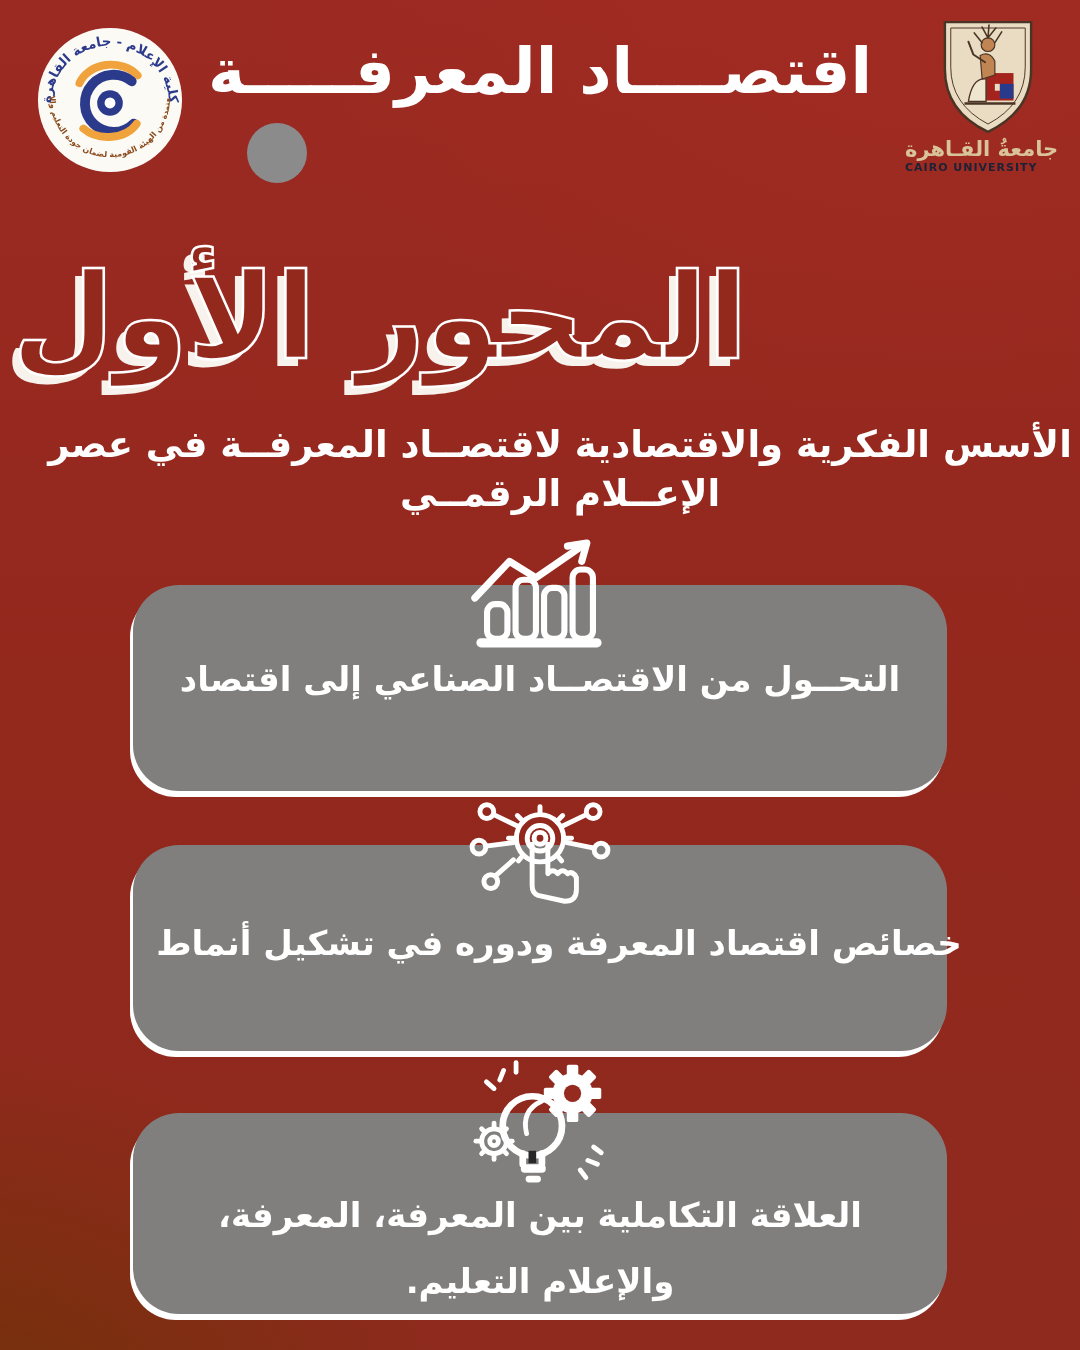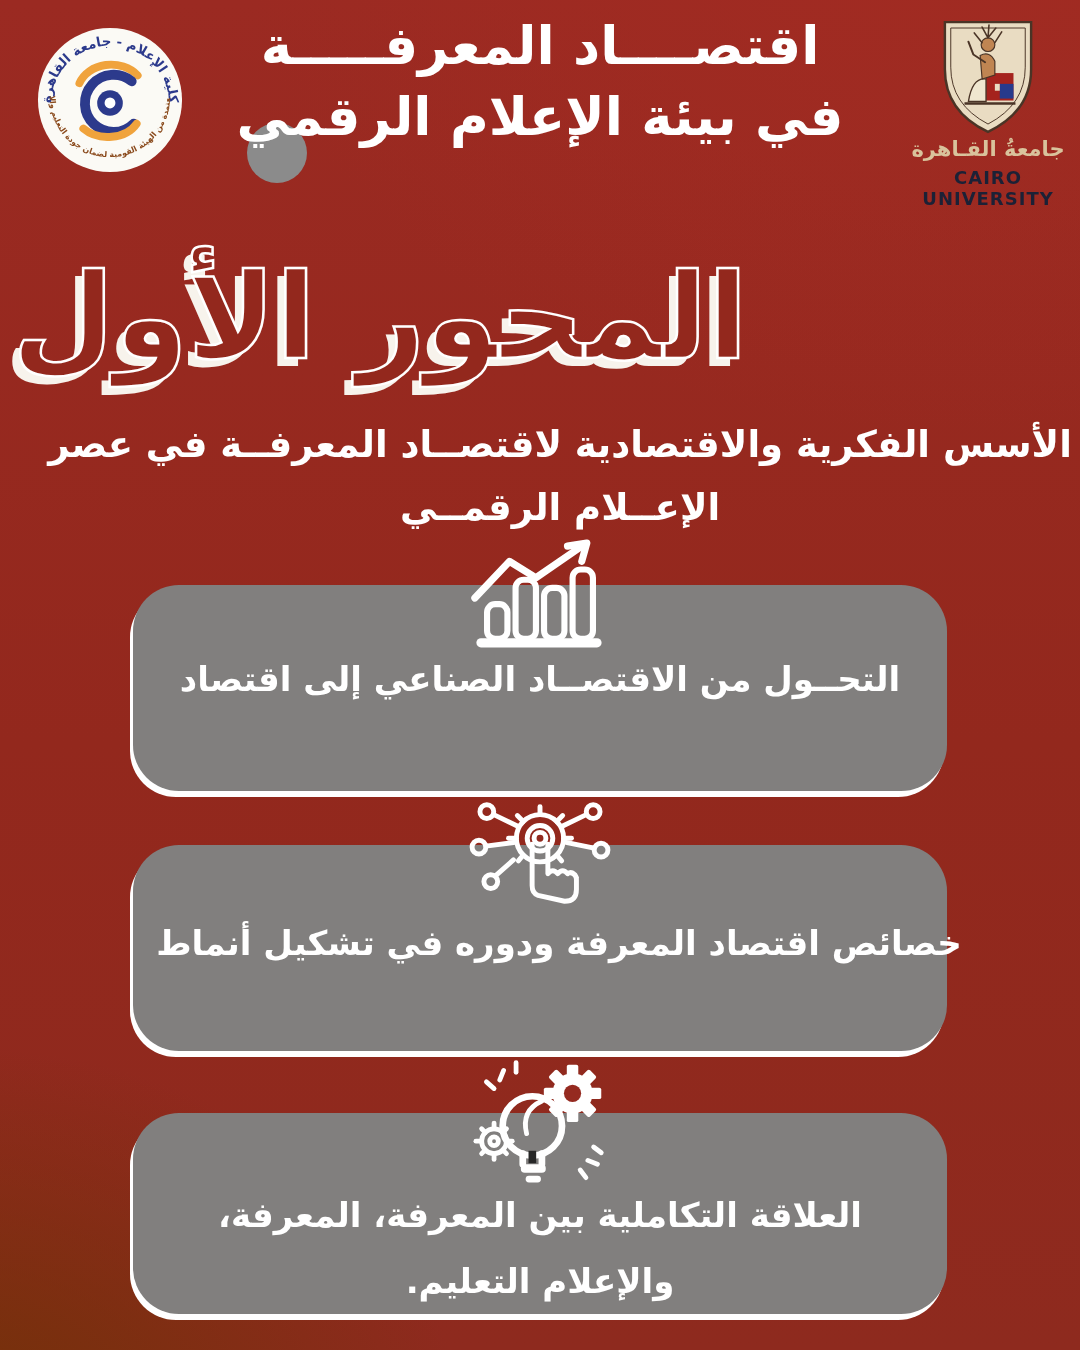--- a/index.html
+++ b/index.html
@@ -8,43 +8,43 @@
     position:relative; width:1080px; height:1350px; overflow:hidden;
     font-family:"DejaVu Sans", sans-serif; direction:rtl;
     background:
       radial-gradient(950px 750px at -5% 108%, #6f3206 0%, rgba(111,50,6,0) 55%),
       radial-gradient(1200px 900px at 88% -8%, #a22b22 0%, rgba(162,43,34,0) 60%),
       linear-gradient(180deg, #9b2a22 0%, #93281d 55%, #8e2a1e 100%);
   }
 
   
   .faculty-logo{ position:absolute; left:36px; top:26px; width:148px; height:148px; z-index:3; }
-  .university-logo{ position:absolute; left:905px; top:18px; width:166px; z-index:3; text-align:center; direction:ltr; }
+  .university-logo{ position:absolute; left:905px; top:18px; width:166px; z-index:3; direction:ltr; }
   .university-logo svg{ display:block; margin:0 auto; }
   .uni-ar{ font-size:21px; font-weight:bold; color:#d9c39c; margin-top:2px; line-height:1.1; }
-  .uni-en{ font-size:18px; font-weight:bold; color:#1c2136; letter-spacing:1px; margin-top:6px; }
+  .uni-en{ font-size:11px; font-weight:bold; color:#1c2136; letter-spacing:1px; margin-top:0; }
 
   .header-title{ position:absolute; top:16px; left:200px; width:680px; text-align:center;
     color:#ffffff; font-weight:bold; z-index:2; }
-  .header-title .l1{ font-size:53px; line-height:1.15; }
+  .header-title .l1{ font-size:63px; line-height:1.15;margin-top:20px; }
   .header-title .l2{ font-size:53px; line-height:1.15; margin-top:10px; }
   .title-circle{ position:absolute; left:247px; top:123px; width:60px; height:60px;
     border-radius:50%; background:#8b8b8b; z-index:1; }
 
   
   .main-heading{
     position:absolute; top:250px; left:12px; width:100%; text-align:left; z-index:2;
     font-size:118px; font-weight:bold; line-height:1.15;
     color:#93281d;
     -webkit-text-stroke:2.5px #ffffff;
     text-shadow:-8px 8px 0 #f7f3ec;
   }
   .subtitle{ position:absolute; top:426px; left:0; width:100%; text-align:center; z-index:2;
     color:#ffffff; font-weight:bold; font-size:37px; line-height:1.0;padding-left:40px; }
-  .subtitle .s2{ margin-top:26px; }
+  .subtitle .s2{ margin-top:12px; }
 
   
   .cards{ position:absolute; left:133px; top:0; width:814px; height:1350px; z-index:2; }
   .card{ position:absolute; left:0; width:814px; background:#817f7e; border-radius:46px;
     box-shadow:-3px 6px 0 0 #ffffff; }
   .card-1{ top:585px;  height:206px;padding-left:44px; }
   .card-2{ top:845px;  height:206px; }
   .card-3{ top:1113px; height:201px; }
   .card .icon{ position:absolute; left:50%; transform:translateX(-50%); }
   .card-1 .icon{ top:-46px; }
@@ -100,21 +100,20 @@
         <path d="M 47,45 L 35,37 L 30,24" stroke="#4a3426" stroke-width="2" fill="none" stroke-linecap="round"></path>
       </g>
     </svg>
     <div class="uni-ar">جامعةُ القـاهرة</div>
     <div class="uni-en">CAIRO UNIVERSITY</div>
   </div>
 
   <div class="title-circle"></div>
   <div class="header-title">
     <div class="l1">اقتصــــاد المعرفـــــة</div>
-    <div class="l2">في بيئة الإعلام الرقمي</div>
   </div>
 
   <div class="main-heading">المحور الأول</div>
 
   <div class="subtitle">
     <div class="s1">الأسس الفكرية والاقتصادية لاقتصــاد المعرفــة في عصر</div>
     <div class="s2">الإعــلام الرقمــي</div>
   </div>
 
   <div class="cards">

